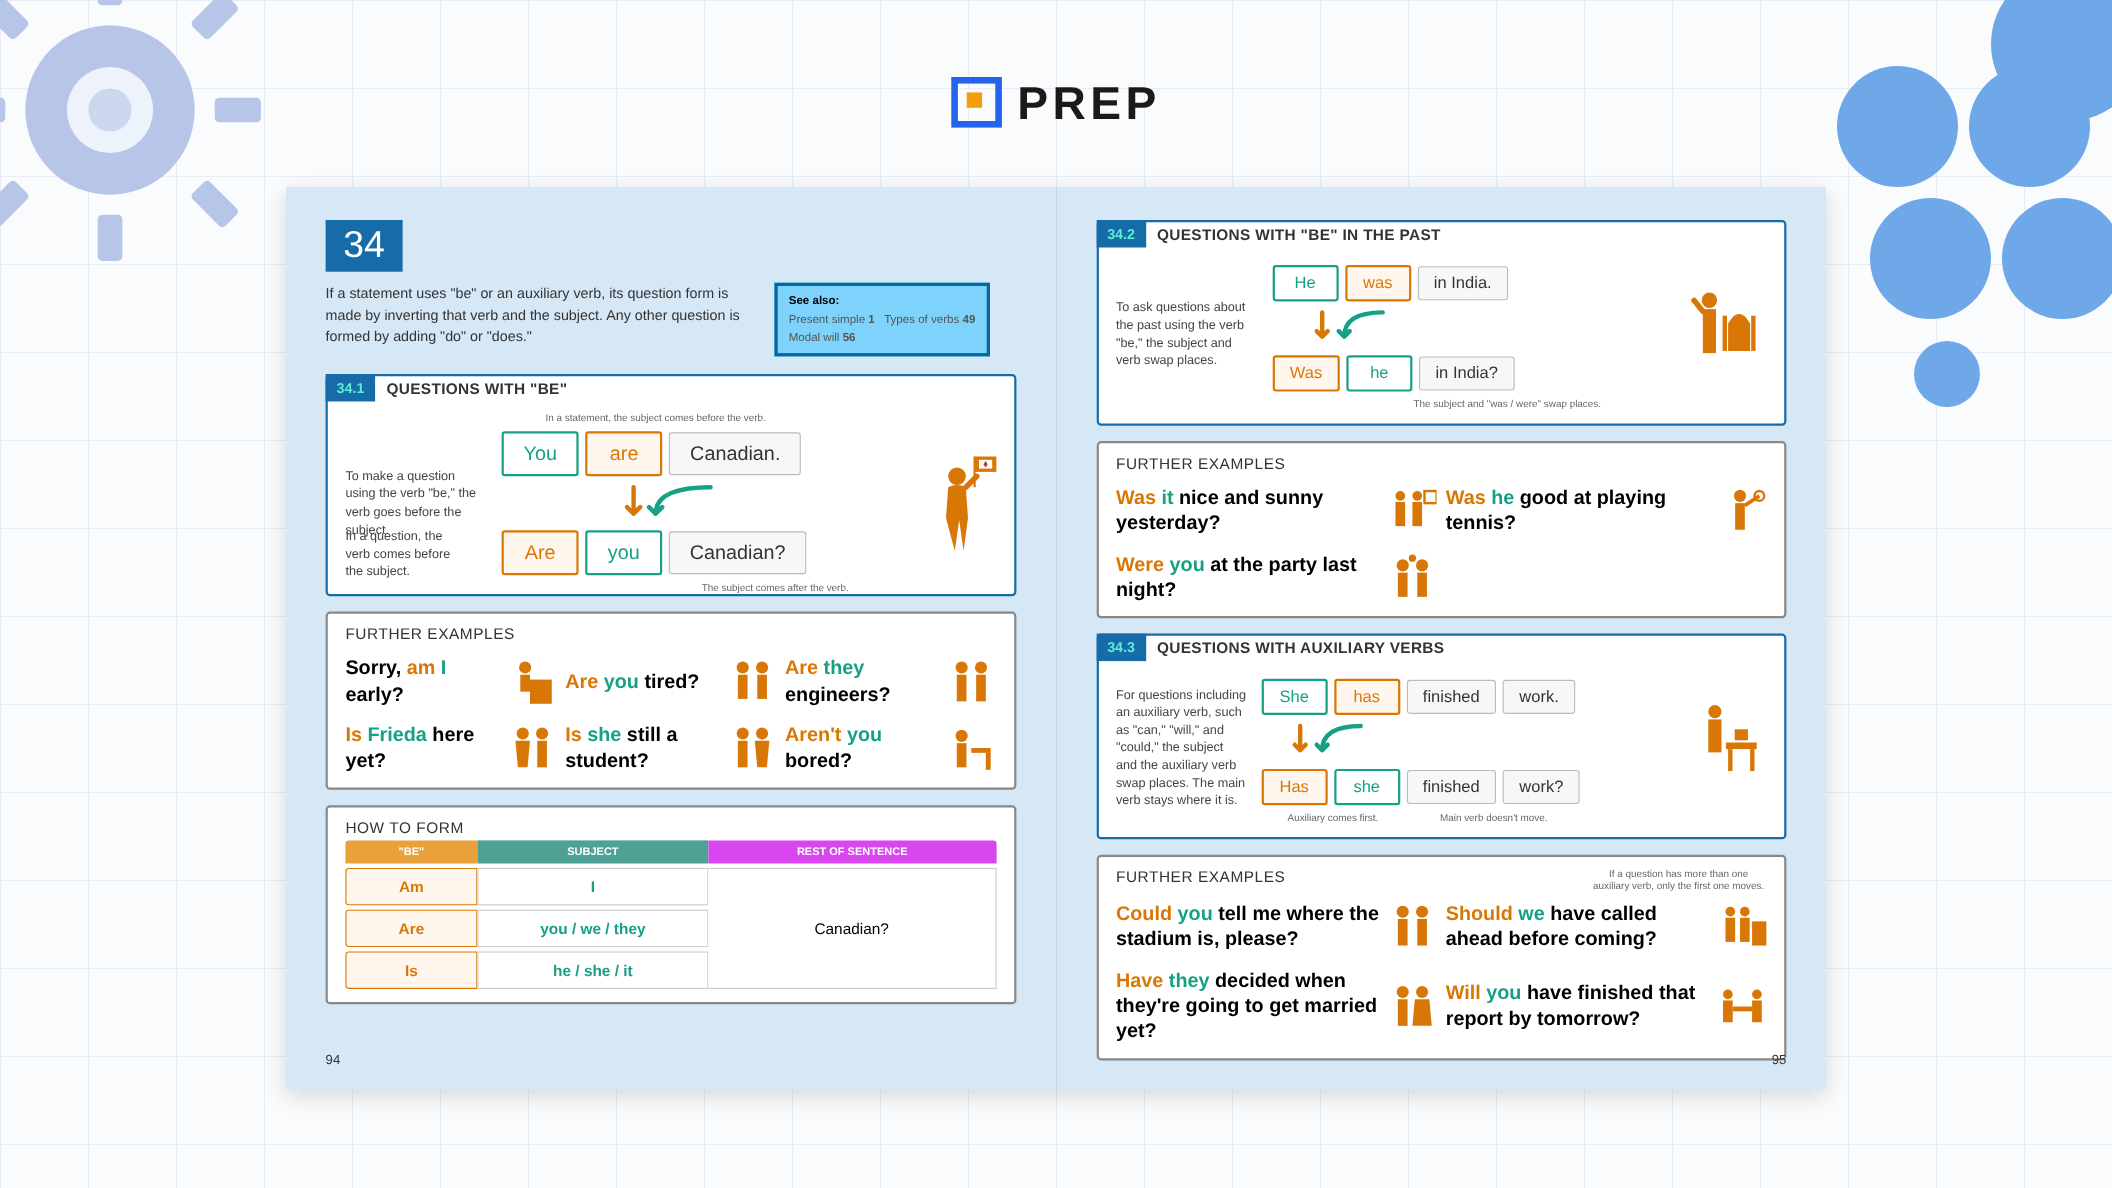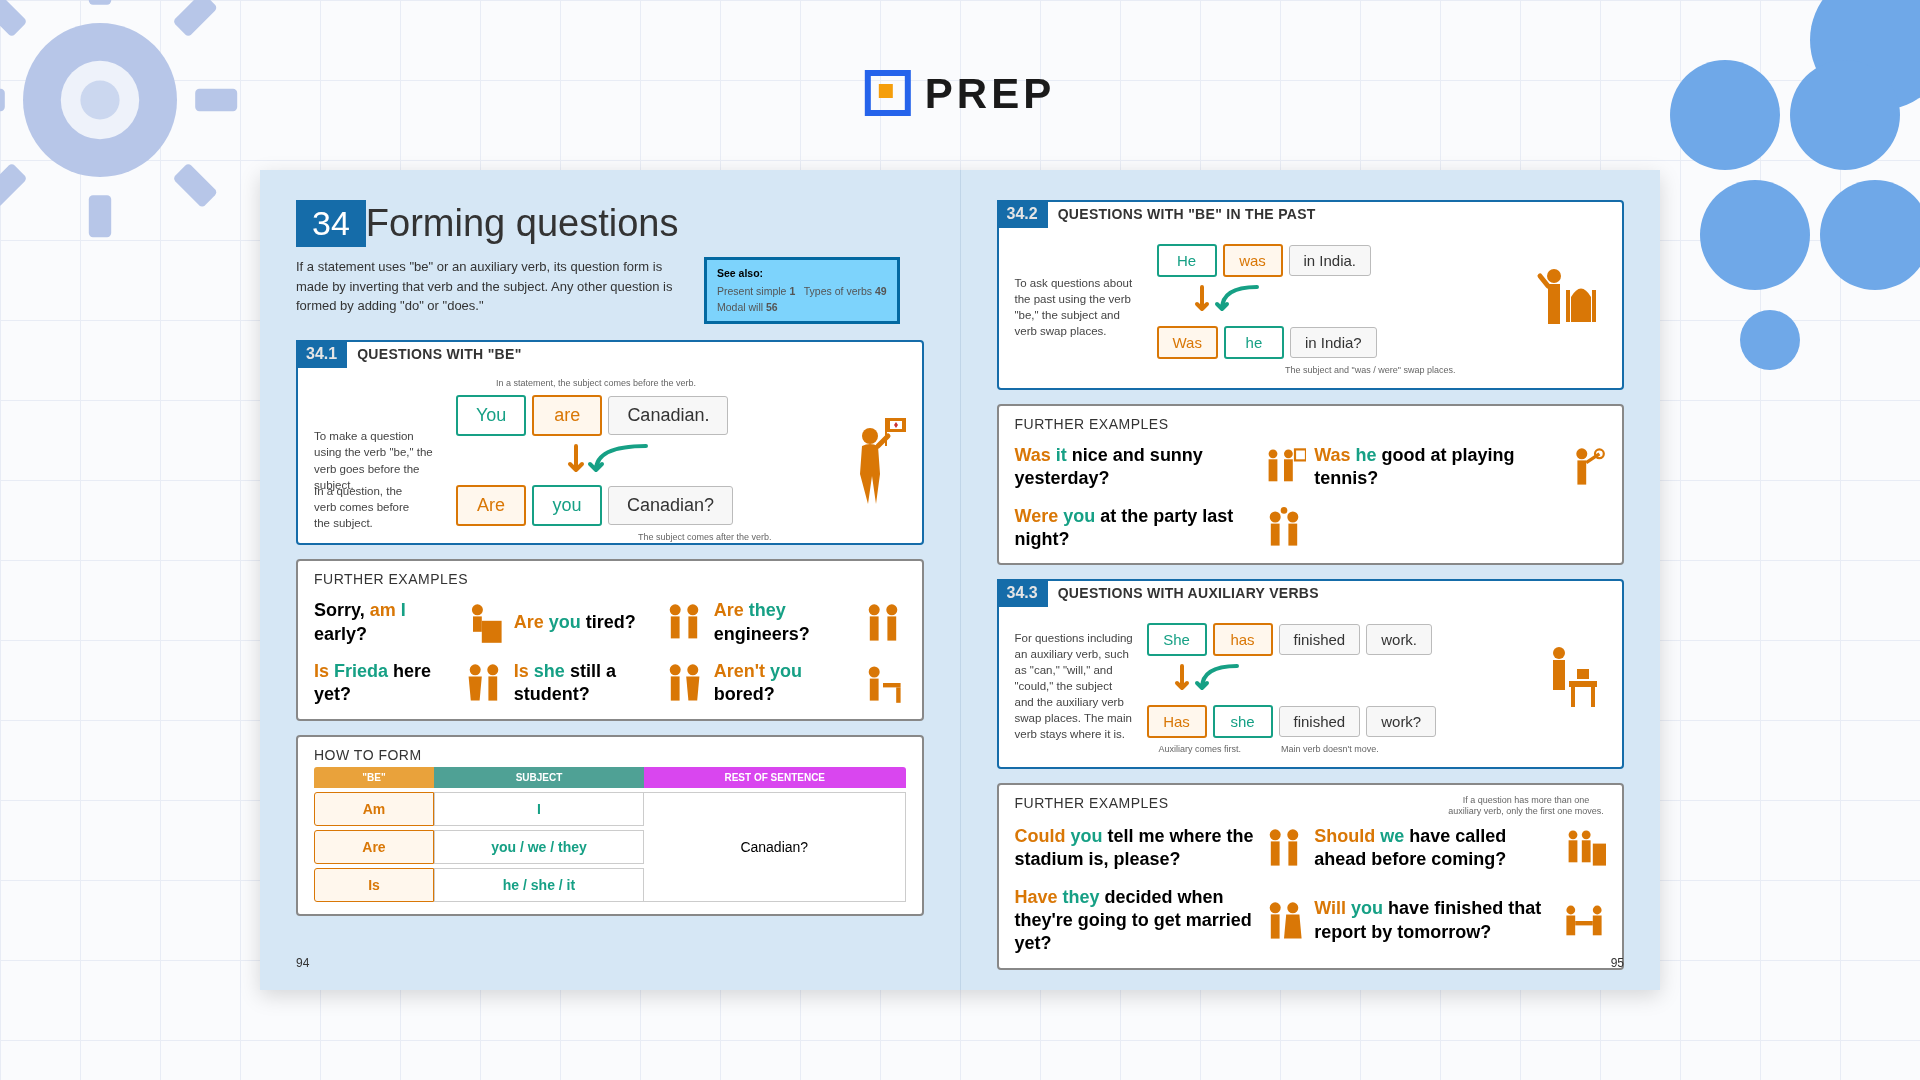--- a/index.html
+++ b/index.html
@@ -105,21 +105,21 @@
   .card {
     background: #fff; border: 2px solid #156CA9; border-radius: 4px;
     margin-bottom: 14px; position: relative; padding-bottom: 12px;
   }
   .card.plain { border-color: #888; }
   .card-head {
     display: flex; align-items: center; gap: 10px;
     margin: -2px -2px 10px -2px;
   }
   .card-tag {
-    background: #156CA9; color: #e5e5e5; font-size: 16px; font-weight: 700;
+    background: #156CA9; color: #5eead4; font-size: 13px; font-weight: 700;
     padding: 5px 10px;
   }
   .card-title { font-size: 14px; font-weight: 700; color: #333; letter-spacing: .3px; }
   .card.plain .card-title-plain {
     font-size: 14px; font-weight: 400; color: #333; padding: 10px 16px 4px;
     letter-spacing: .5px;
   }
 
   .card-body { padding: 0 16px; font-size: 12.5px; }
   .flex-row { display: flex; gap: 12px; align-items: center; }
@@ -219,21 +219,20 @@
 <div class="logo">
   <div class="logo-mark"></div>
   <span>PREP</span>
 </div>
 
 <div class="spread">
 
   <div class="page page-left">
     <div class="chapter">
       <div class="chnum">34</div>
-      <div class="chtitle">Forming questions</div>
     </div>
 
     <div class="intro-row">
       <p class="intro">If a statement uses "be" or an auxiliary verb, its question form is made by inverting that verb and the subject. Any other question is formed by adding "do" or "does."</p>
       <div class="seealso">
         <b>See also:</b>
         <span class="ref"><span>Present simple</span> <span class="num">1</span></span>&nbsp;&nbsp;
         <span class="ref"><span>Types of verbs</span> <span class="num">49</span></span><br>
         <span class="ref"><span>Modal will</span> <span class="num">56</span></span>
       </div>
@@ -458,21 +457,21 @@
           <svg class="swap-arrow" style="margin-left:20px" viewBox="0 0 120 30">
             <path d="M15 2 L15 24 M15 24 L10 19 M15 24 L20 19" stroke="#D97706" stroke-width="4" fill="none" stroke-linecap="round"></path>
             <path d="M70 2 Q35 2 35 24 M35 24 L30 19 M35 24 L40 19" stroke="#16a085" stroke-width="4" fill="none" stroke-linecap="round"></path>
           </svg>
           <div class="sentence">
             <div class="piece verb small">Has</div>
             <div class="piece subj small">she</div>
             <div class="piece rest small">finished</div>
             <div class="piece rest small">work?</div>
           </div>
-          <div style="display:flex;gap:40px;margin-left:12px">
+          <div style="display:flex;gap:56px;margin-left:24px">
             <div class="caption">Auxiliary comes first.</div>
             <div class="caption">Main verb doesn't move.</div>
           </div>
         </div>
         <svg class="icon-person" viewBox="0 0 60 90" style="width:70px">
           <circle cx="18" cy="12" r="6" fill="#D97706"></circle>
           <rect x="12" y="19" width="12" height="30" fill="#D97706"></rect>
           <rect x="28" y="40" width="28" height="6" fill="#D97706"></rect>
           <rect x="30" y="46" width="4" height="20" fill="#D97706"></rect>
           <rect x="50" y="46" width="4" height="20" fill="#D97706"></rect>

